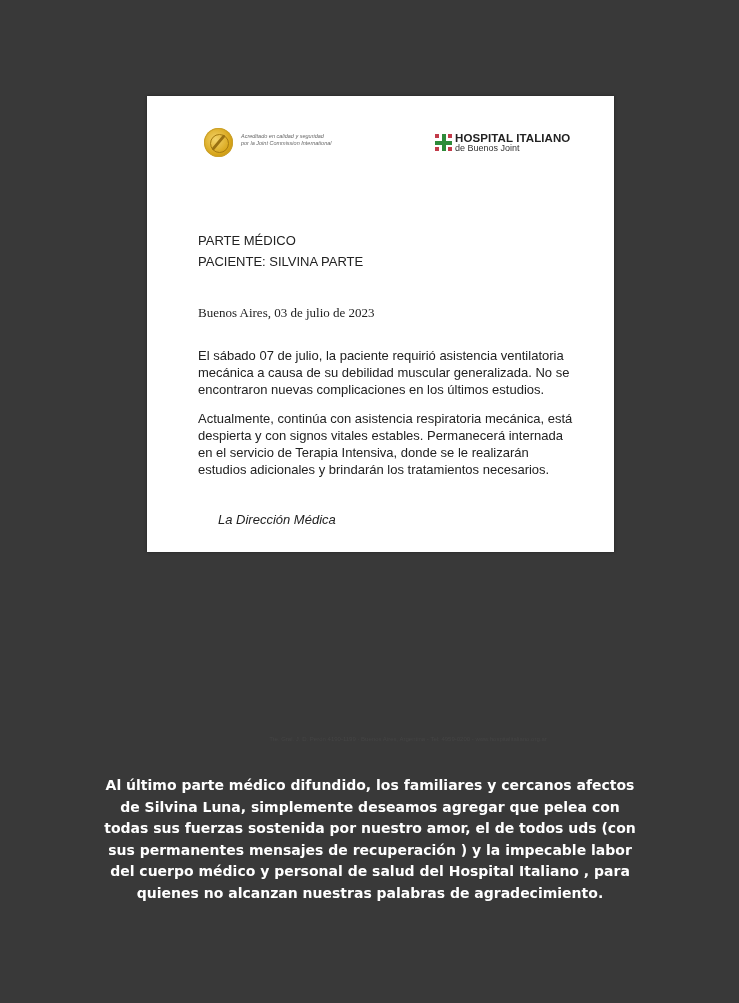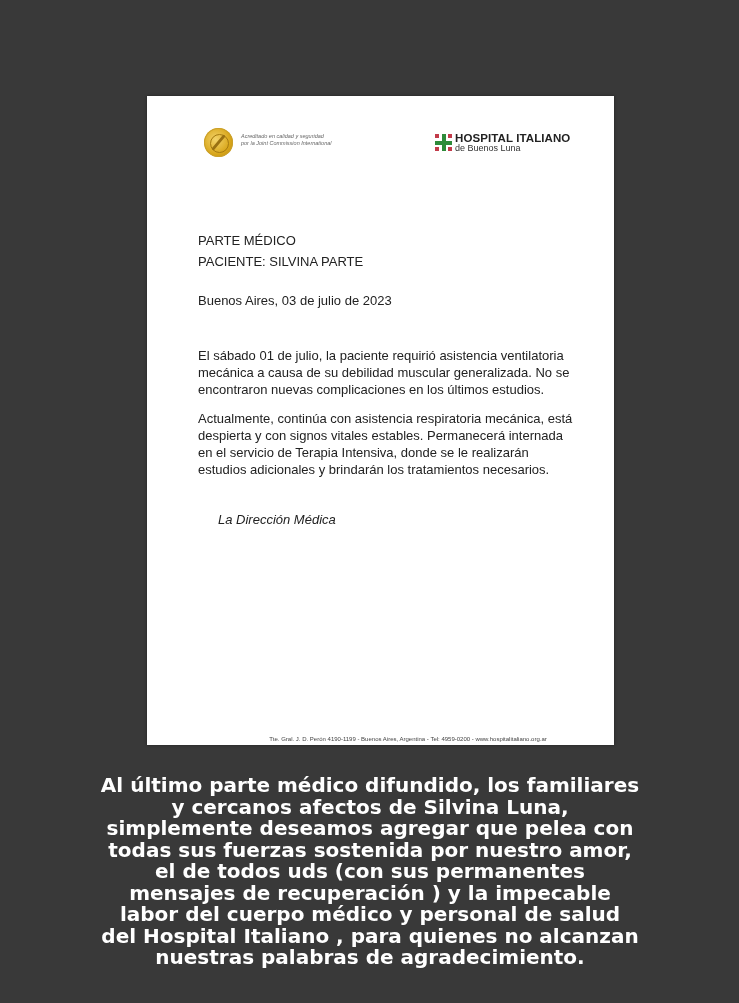--- a/index.html
+++ b/index.html
@@ -1,36 +1,36 @@
 <!DOCTYPE html>
 <html><head>
 <meta charset="utf-8">
 <style>
   html,body{margin:0;padding:0;}
   body{width:739px;height:1003px;background:#393939;position:relative;overflow:hidden;font-family:"Liberation Sans",sans-serif;}
-  .page{position:absolute;left:147px;top:96px;width:467px;height:649px;background:#fff;box-shadow:0 0 3px rgba(0,0,0,0.4);}
+  .page{position:absolute;left:147px;top:96px;width:467px;height:456px;background:#fff;box-shadow:0 0 3px rgba(0,0,0,0.4);}
   .seal{position:absolute;left:57px;top:32px;width:29px;height:29px;border-radius:50%;background:radial-gradient(circle at 40% 40%,#f3d36a,#d8a61a 60%,#b88310);box-shadow:0 0 0 1px #caa02a inset;}
   .seal-inner{position:absolute;left:6px;top:6px;width:17px;height:17px;border-radius:50%;border:1px solid #a57a10;}
   .seal-mark{position:absolute;left:13px;top:5px;width:3px;height:19px;background:#9a7112;transform:rotate(40deg);border-radius:2px;}
   .accr{position:absolute;left:94px;top:37px;font-size:5.5px;line-height:7px;color:#666;font-style:italic;}
   .hosp-logo{position:absolute;left:288px;top:38px;width:17px;height:17px;}
   .hosp-logo .sq{position:absolute;width:4px;height:4px;background:#c23b4a;}
   .hosp-logo .cv{position:absolute;left:6.5px;top:0;width:4px;height:17px;background:#2e8b3a;}
   .hosp-logo .ch{position:absolute;left:0;top:6.5px;width:17px;height:4px;background:#2e8b3a;}
   .hosp-name{position:absolute;left:308px;top:36px;font-size:11.5px;font-weight:bold;color:#222;letter-spacing:0.1px;}
   .hosp-sub{position:absolute;left:308px;top:47px;font-size:9px;color:#333;}
   .doc-text{position:absolute;left:51px;color:#222;font-size:13px;line-height:17px;}
   .t1{top:136px;}
   .t2{top:157px;}
-  .date{top:196px;}
+  .date{top:208px;font-family:Liberation Serif, serif;}
   .p1{top:251px;width:380px;}
   .p2{top:314px;width:380px;}
   .sign{top:415px;font-style:italic;margin-left:20px;}
   .footer{position:absolute;left:0;width:467px;top:640px;text-align:center;font-size:6px;color:#444;padding-left:55px;box-sizing:border-box;}
-  .caption{position:absolute;left:100px;top:775px;width:540px;text-align:center;color:#fff;font-weight:bold;font-size:20px;line-height:21.5px;font-family:"DejaVu Sans",sans-serif;}
+  .caption{position:absolute;left:100px;top:775px;width:540px;text-align:center;color:#fff;font-weight:bold;font-size:14px;line-height:21.5px;font-family:"DejaVu Sans",sans-serif;}
 </style>
 </head>
 <body>
 
 <div class="page">
   <div class="seal">
     <div class="seal-inner"></div>
     <div class="seal-mark"></div>
   </div>
   <div class="accr">
@@ -40,25 +40,25 @@
 
   <div class="hosp-logo">
     <div class="sq" style="left:0;top:0"></div>
     <div class="sq" style="left:13px;top:0"></div>
     <div class="sq" style="left:0;top:13px"></div>
     <div class="sq" style="left:13px;top:13px"></div>
     <div class="cv"></div>
     <div class="ch"></div>
   </div>
   <div class="hosp-name">HOSPITAL ITALIANO</div>
-  <div class="hosp-sub">de Buenos Luna</div>
+  <div class="hosp-sub">de Buenos Joint</div>
 
   <div class="doc-text t1">PARTE MÉDICO</div>
   <div class="doc-text t2">PACIENTE: SILVINA PARTE</div>
   <div class="doc-text date">Buenos Aires, 03 de julio de 2023</div>
-  <div class="doc-text p1">El sábado 01 de julio, la paciente requirió asistencia ventilatoria mecánica a causa de su debilidad muscular generalizada. No se encontraron nuevas complicaciones en los últimos estudios.</div>
+  <div class="doc-text p1">El sábado 07 de julio, la paciente requirió asistencia ventilatoria mecánica a causa de su debilidad muscular generalizada. No se encontraron nuevas complicaciones en los últimos estudios.</div>
   <div class="doc-text p2">Actualmente, continúa con asistencia respiratoria mecánica, está despierta y con signos vitales estables. Permanecerá internada en el servicio de Terapia Intensiva, donde se le realizarán estudios adicionales y brindarán los tratamientos necesarios.</div>
   <div class="doc-text sign">La Dirección Médica</div>
 
   <div class="footer">Tte. Gral. J. D. Perón 4190-1199 - Buenos Aires, Argentina - Tel: 4959-0200 - www.hospitalitaliano.org.ar</div>
 </div>
 
 <div class="caption">Al último parte médico difundido, los familiares y cercanos afectos de Silvina Luna, simplemente deseamos agregar que pelea con todas sus fuerzas sostenida por nuestro amor, el de todos uds (con sus permanentes mensajes de recuperación ) y la impecable labor del cuerpo médico y personal de salud del Hospital Italiano , para quienes  no alcanzan nuestras palabras de agradecimiento.</div>
 
 </body></html>

